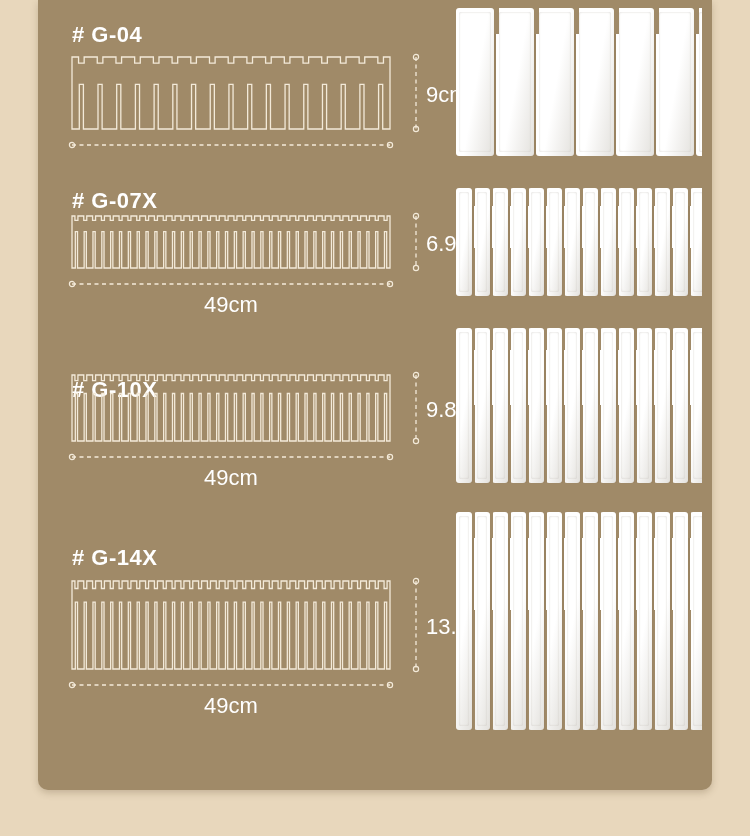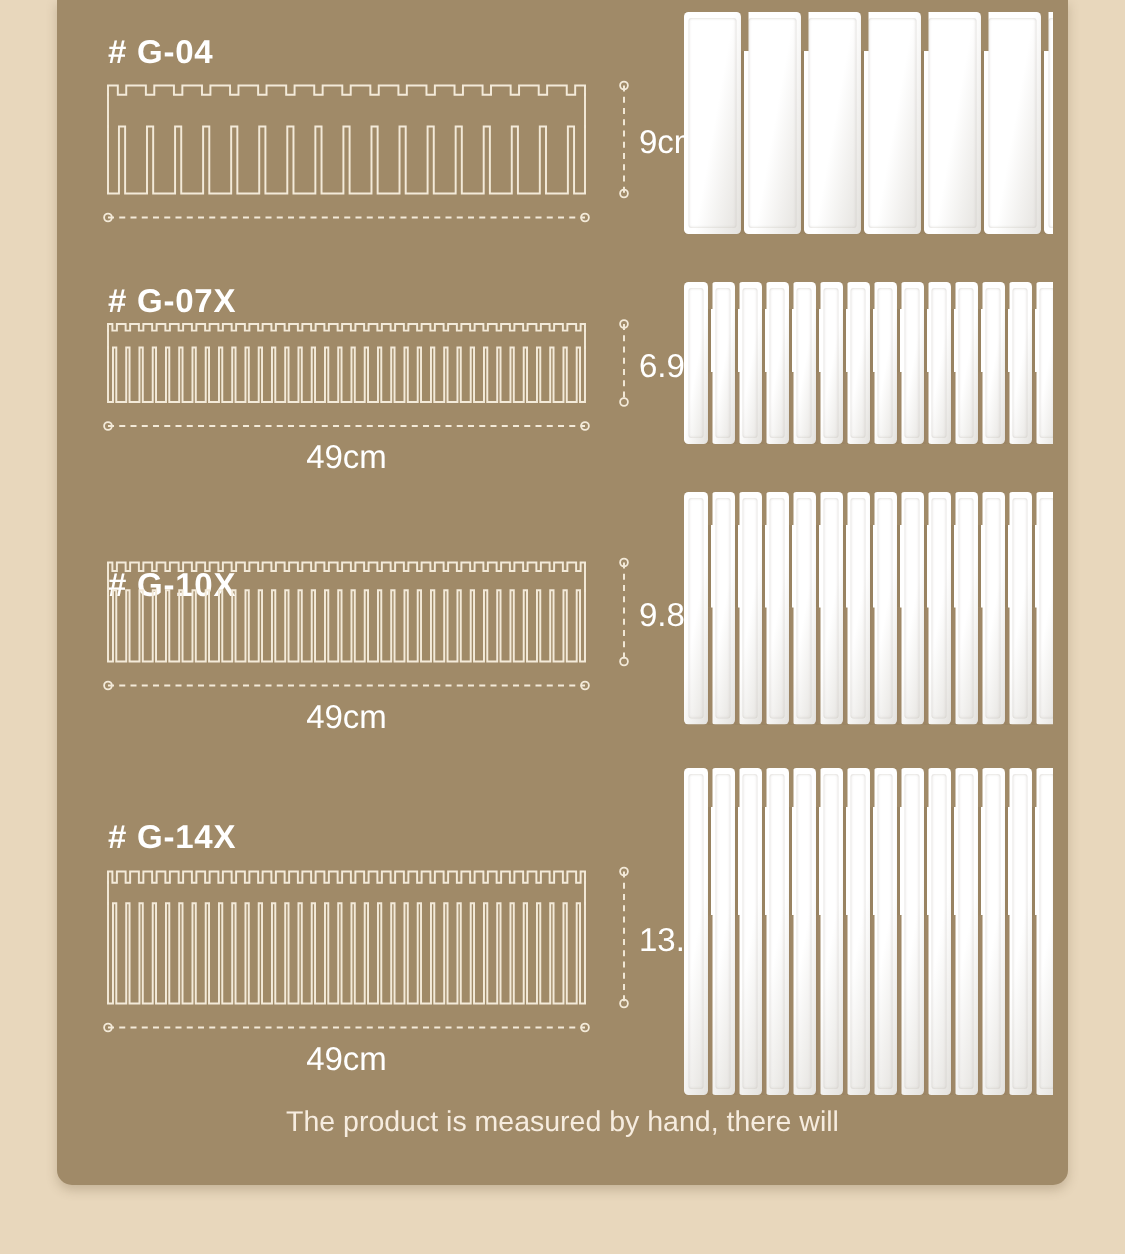--- a/index.html
+++ b/index.html
@@ -471,14 +471,13 @@
           <div class="body"></div>
           <div class="inner-bevel"></div>
           <div class="notch" style="left: -2px; width: 3px; height: 26px;"></div>
           <div class="slot" style="left: -2px; width: 3px; height: 120px;"></div>
         </div>
       </div>
     </div>
   </div>
 
 <div id="footer" style="left: 38px; top: 738px;">
-  <div>The product is measured by hand, there will</div>
 </div>
 
 </body></html>

